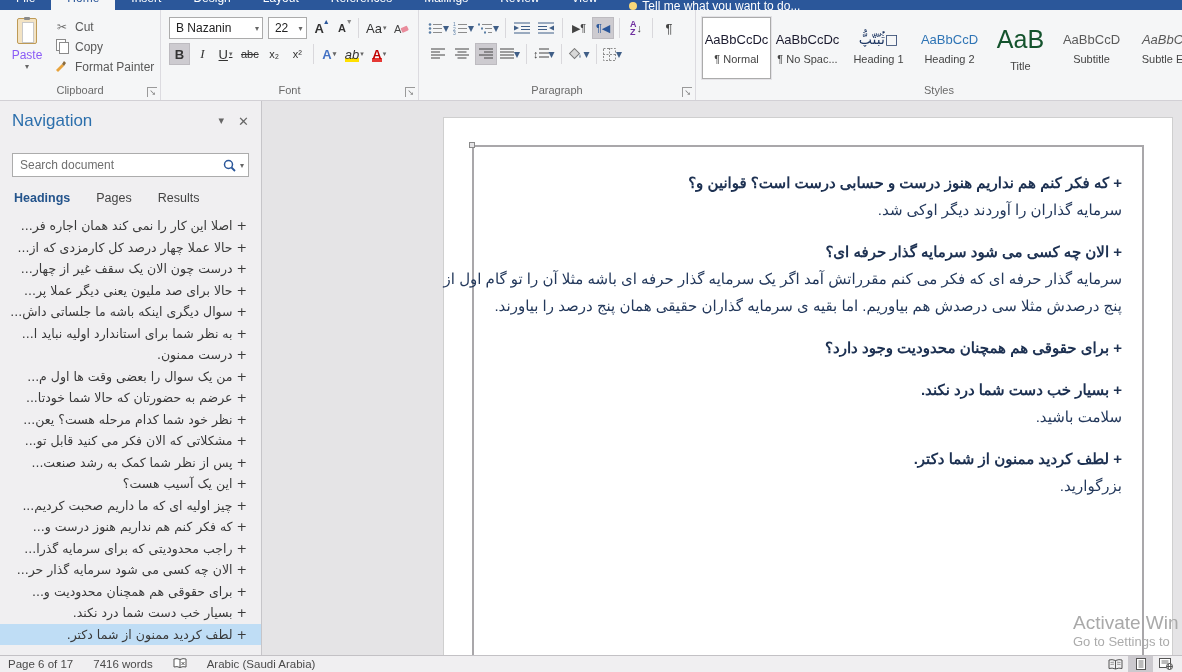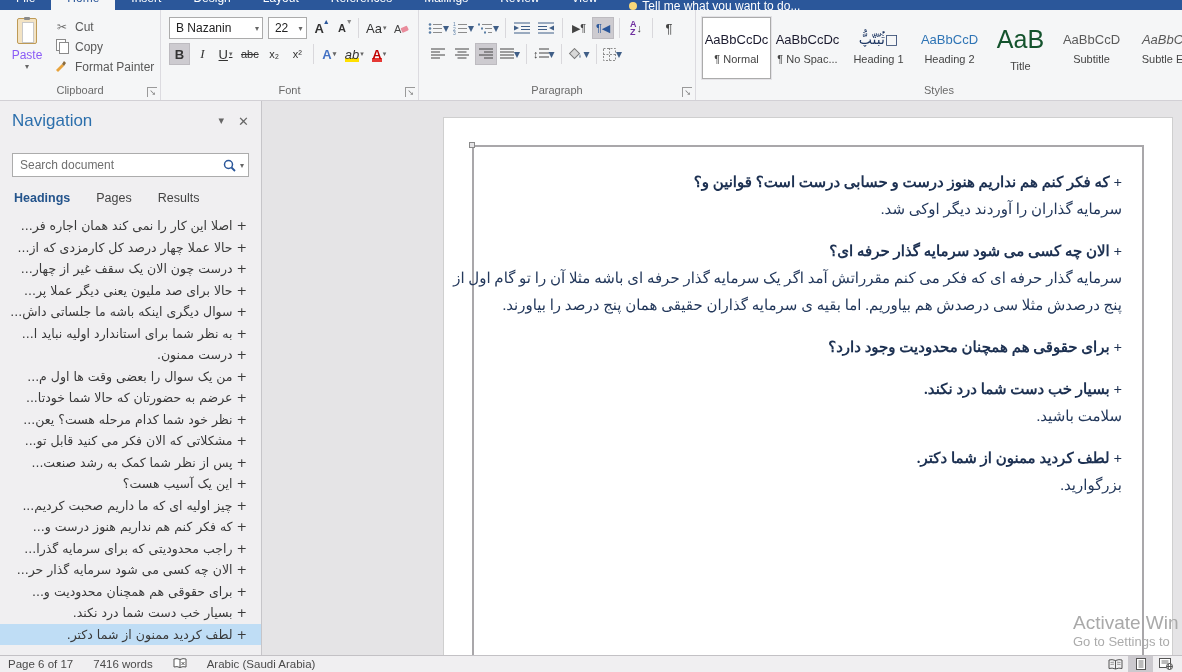--- a/index.html
+++ b/index.html
@@ -98,21 +98,21 @@
   .nav-list { flex:1; overflow:hidden; direction:rtl; padding-top:2px; }
   .nav-item { height:21.5px; line-height:21.5px; padding:0 14px 0 6px; font-size:12.5px; color:#3a3a3a; white-space:nowrap; overflow:hidden; cursor:pointer; font-family:"DejaVu Sans", sans-serif; }
   .nav-item.sel { background:#BFDDF5; }
 
   
   .docarea { flex:1; position:relative; overflow:hidden; background:#E5E4E6; }
   .page { position:absolute; left:181px; top:16px; width:730px; bottom:-2px; background:#fff; border:1px solid #CFCFCF; border-bottom:none; }
   .tborder { position:absolute; left:28px; top:27px; width:672px; bottom:-6px; border:2px solid #A9A7AA; }
   .tmark { position:absolute; width:6px; height:6px; border:1px solid #8a8a8a; background:#E5E4E6; }
   .tmark.tl { left:-5px; top:-5px; }
-  .content { position:absolute; inset:0; direction:rtl; padding:51px 50px 0 50px; font-family:Liberation Serif, serif; font-size:15px; color:#24395C; }
+  .content { position:absolute; inset:0; direction:rtl; padding:51px 50px 0 50px; font-family:Liberation Sans, sans-serif; font-size:15px; color:#24395C; }
   .sec-h { font-weight:bold; color:#1D3152; line-height:27px; margin-top:15px; white-space:nowrap; }
   .sec-h:first-child { margin-top:0; }
   .sec-b { line-height:27px; white-space:nowrap; }
   .watermark { position:absolute; left:811px; bottom:6px; white-space:nowrap; color:#9B9B9B; }
   .watermark .w1 { font-size:19px; color:#A9A9A9; }
   .watermark .w2 { font-size:13px; color:#ABABAB; }
 
   
   .statusbar { height:17px; background:#F0EFF1; border-top:1px solid #C3C1C5; display:flex; align-items:center; font-size:11.5px; color:#4a4a4a; padding-left:8px; }
   .st-item { margin-right:20px; cursor:pointer; white-space:nowrap; }

